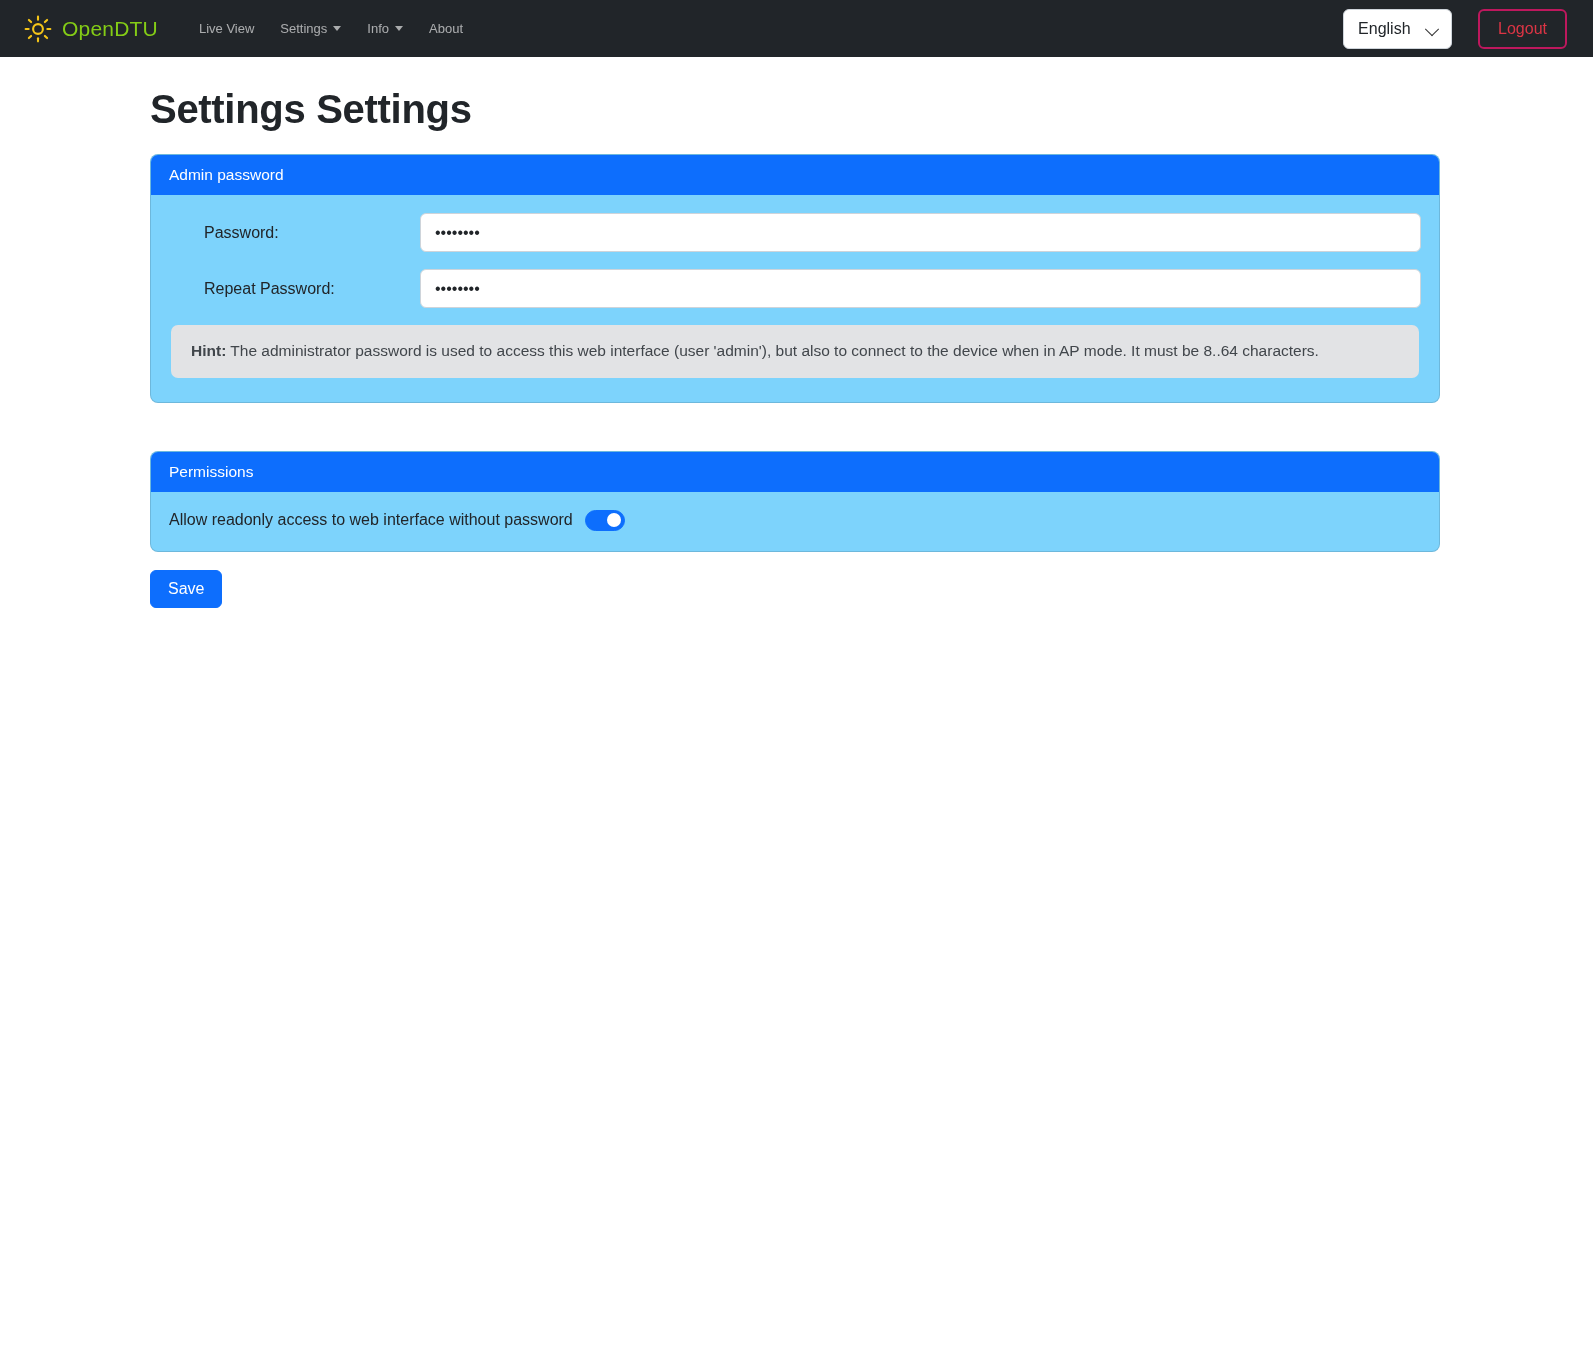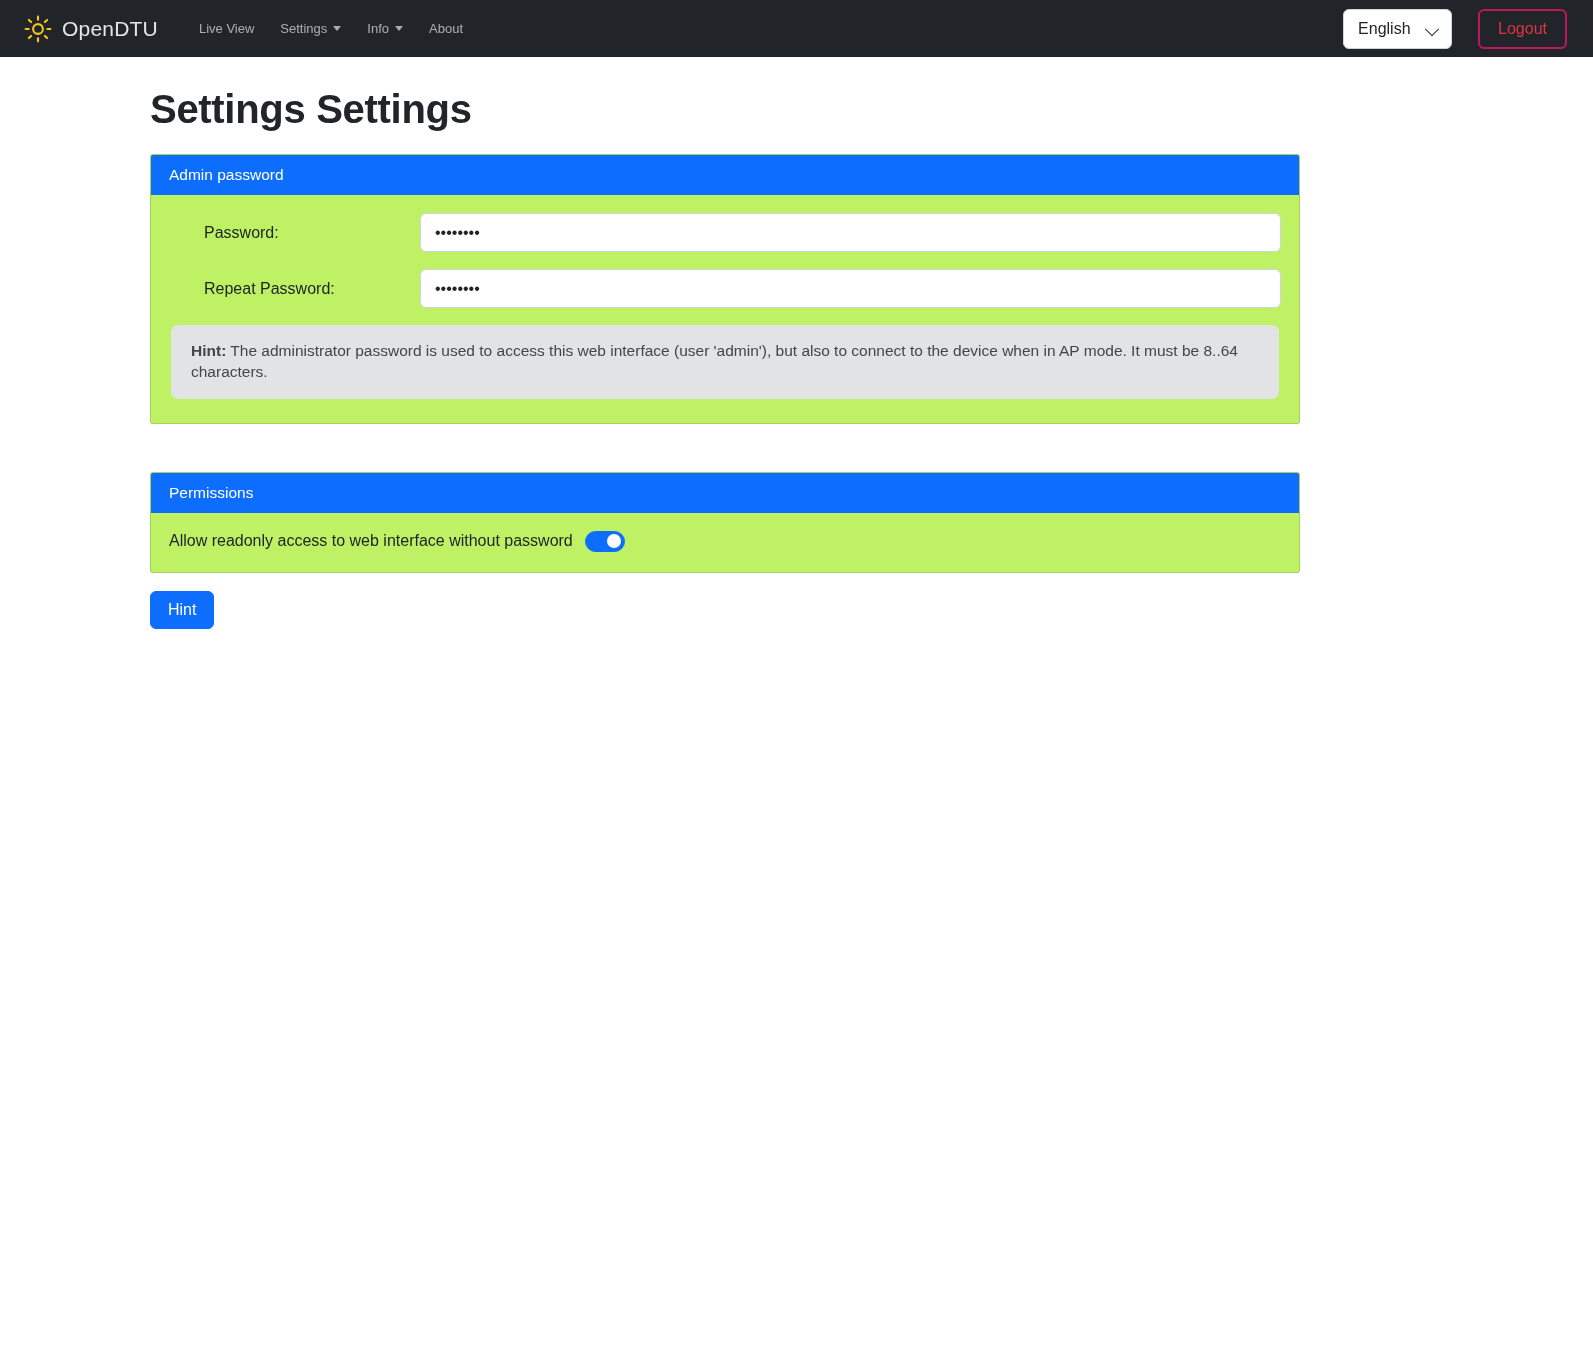--- a/index.html
+++ b/index.html
@@ -23,21 +23,21 @@
   }
   .brand {
     display: flex;
     align-items: center;
     gap: 10px;
     margin-right: 28px;
     padding-left: 8px;
   }
   .brand-title {
     font-size: 21px;
-    color: #e5e5e5;
+    color: #84cc16;
     letter-spacing: .2px;
   }
   .sun-icon { width: 28px; height: 28px; display: block; }
 
   .nav-links {
     display: flex;
     align-items: center;
     gap: 0px;
   }
   .nav-link {
@@ -112,24 +112,24 @@
   .page-title {
     font-size: 40px;
     font-weight: bold;
     margin: 30px 0 22px 0;
     color: #212529;
     letter-spacing: -.3px;
   }
 
   .card {
     border: 1px solid rgba(0,0,0,.125);
-    border-radius: 3px;
-    background: #bef264;
+    border-radius: 8px;
+    background: #7dd3fc;
     overflow: hidden;
-    width: 1150px;
+    width: 1290px;
   }
   .card-header {
     background: #0d6efd;
     color: #fff;
     font-size: 15.5px;
     padding: 11px 18px;
   }
   .card-body { padding: 18px 18px 10px 18px; }
 
   .form-row {
@@ -287,15 +287,15 @@
 
   
   <div class="card">
     <div class="card-header">Permissions</div>
     <div class="perm-row">
       <span class="perm-label">Allow readonly access to web interface without password</span>
       <span class="switch" role="switch" aria-checked="true"></span>
     </div>
   </div>
 
-  <button class="save-btn">Hint</button>
+  <button class="save-btn">Save</button>
 
 </div>
 
 </body></html>

